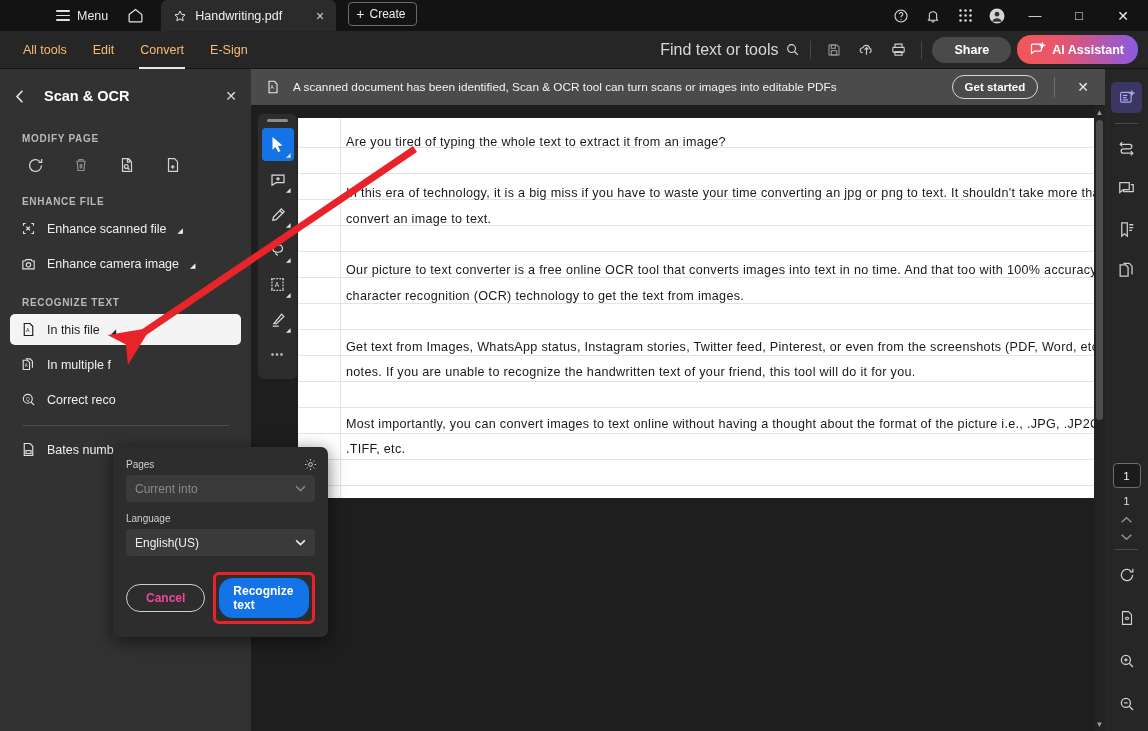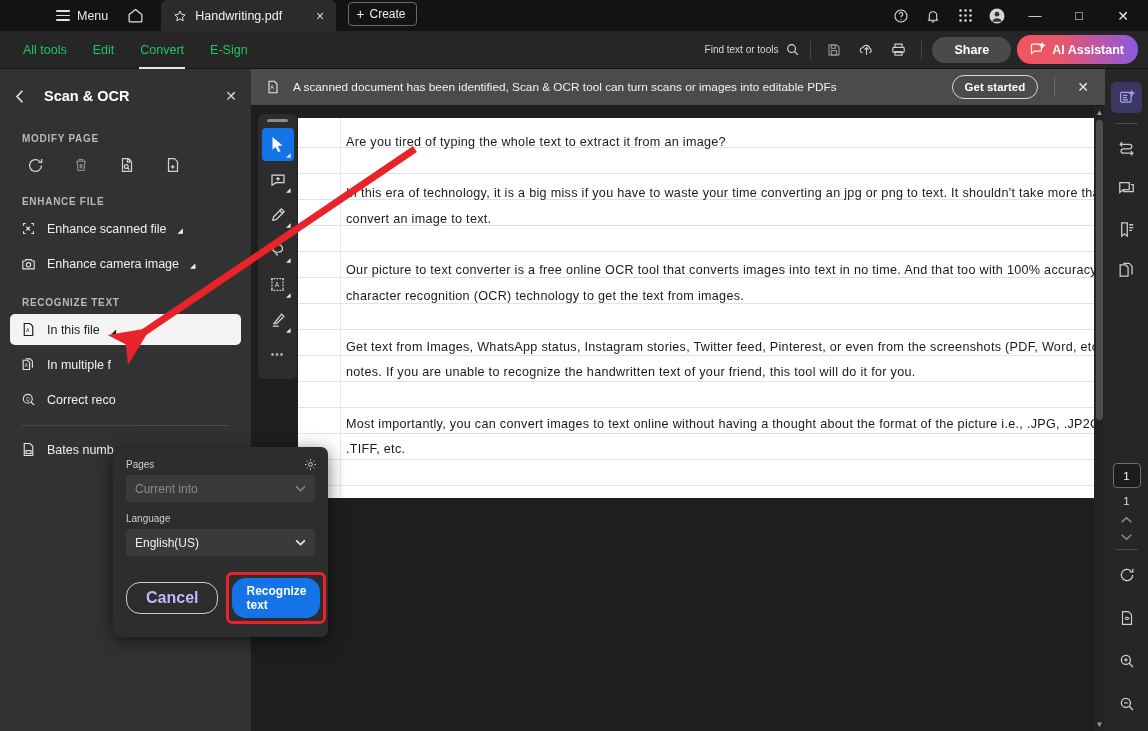--- a/index.html
+++ b/index.html
@@ -49,30 +49,30 @@
   .win-ctl { width: 42px; height: 31px; display: flex; align-items: center; justify-content: center; cursor: pointer; }
 
   
   .toolbar {
     height: 38px; background: #262626;
     display: flex; align-items: center; position: relative;
     border-bottom: 1px solid #151515;
   }
   .tool-tabs { display: flex; align-items: center; height: 38px; padding-left: 10px; }
   .tool-tab {
-    color: #22c55e; font-size: 12.5px; padding: 0 13px; height: 38px;
+    color: #fdba74; font-size: 12.5px; padding: 0 13px; height: 38px;
     display: flex; align-items: center; cursor: pointer; position: relative;
   }
   .tool-tab.active::after {
     content: ''; position: absolute; left: 12px; right: 12px; bottom: 0;
     height: 2px; background: #e8e8e8;
   }
   .tb2-right { position: absolute; right: 10px; display: flex; align-items: center; gap: 6px; }
   .find-box { display: flex; align-items: center; gap: 7px; cursor: pointer; }
-  .find-label { color: #d8d8d8; font-size: 10px; }
+  .find-label { color: #d8d8d8; font-size: 16px; }
   .vdiv { width: 1px; height: 18px; background: #474747; margin: 0 4px; }
   .t2-icon { width: 26px; height: 26px; display: flex; align-items: center; justify-content: center; cursor: pointer; }
   .share-btn {
     background: #4a4a4a; color: #fff; font-size: 12.5px; font-weight: bold;
     border-radius: 14px; padding: 6px 22px; cursor: pointer;
   }
   .ai-btn {
     background: linear-gradient(90deg, #f0575c 0%, #e8566b 35%, #8a5ae0 100%);
     color: #fff; font-size: 12.5px; font-weight: bold;
     border-radius: 14px; padding: 6px 14px 6px 12px;
@@ -118,22 +118,22 @@
   .pop-label { color: #cfcfcf; font-size: 10px; margin-bottom: 5px; }
   .pop-select {
     height: 27px; border-radius: 4px; background: #3a3a3a;
     display: flex; align-items: center; padding: 0 9px;
     color: #f0f0f0; font-size: 12px; cursor: pointer;
   }
   .pop-select.disabled { color: #8a8a8a; }
   .pop-select .chev { margin-left: auto; font-size: 9px; }
   .pop-btns { display: flex; align-items: center; gap: 8px; margin-top: 16px; }
   .btn-cancel {
-    border: 1px solid #cfcfcf; border-radius: 14px; color: #c4b5fd;
-    font-size: 16px; font-weight: bold; padding: 6px 19px; cursor: pointer;
+    border: 1px solid #cfcfcf; border-radius: 14px; color: #ec4899;
+    font-size: 12px; font-weight: bold; padding: 6px 19px; cursor: pointer;
   }
   .btn-recog-wrap { border: 3px solid #e8242a; border-radius: 6px; padding: 3px; }
   .btn-recog {
     background: #1473e6; border-radius: 14px; color: #fff;
     font-size: 12px; font-weight: bold; padding: 6px 14px; cursor: pointer;
   }
 
   
   .viewer { flex: 1; background: #1e1e1e; position: relative; overflow: hidden; }
   .banner {

